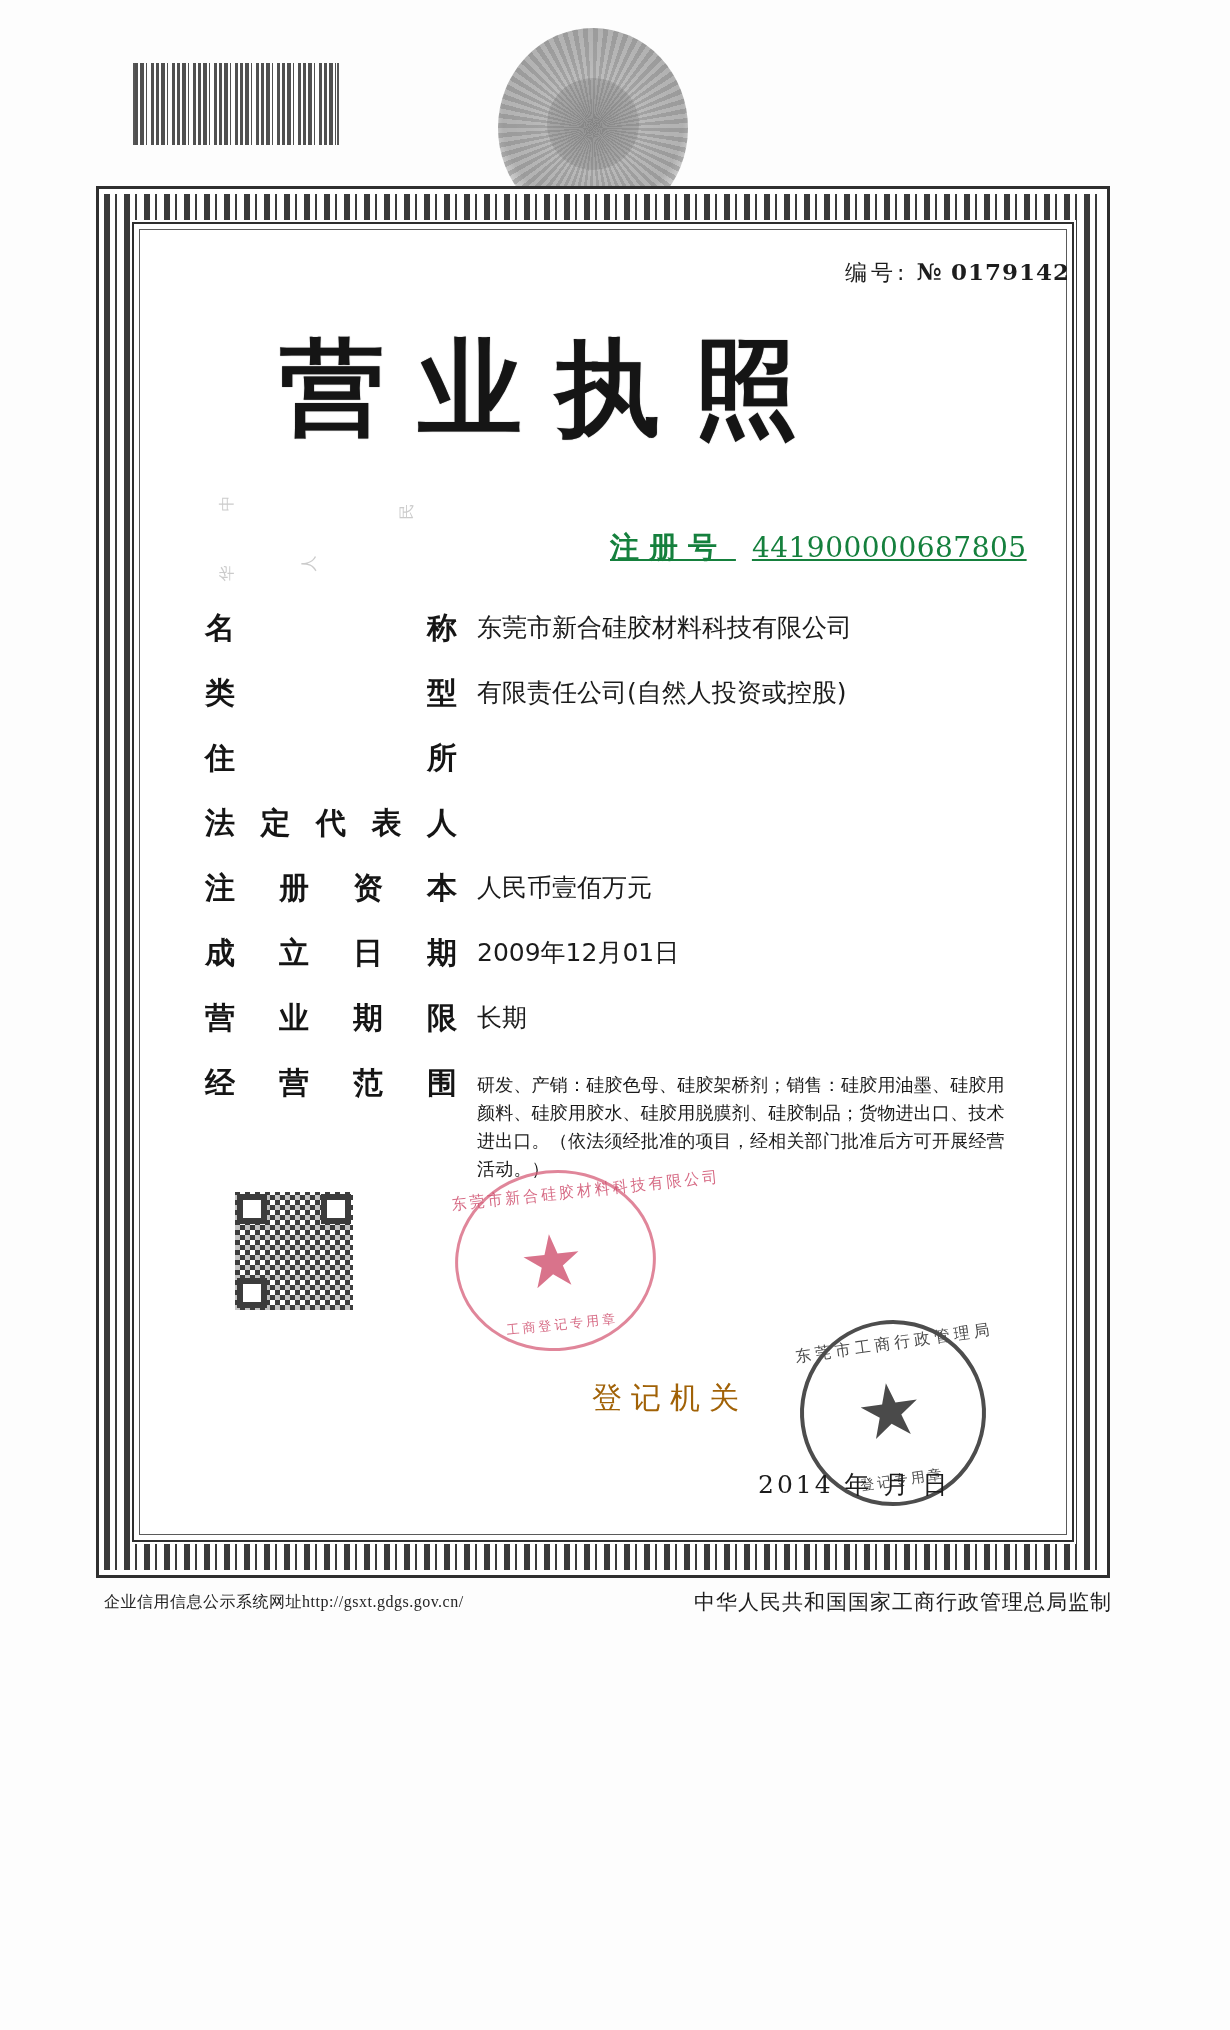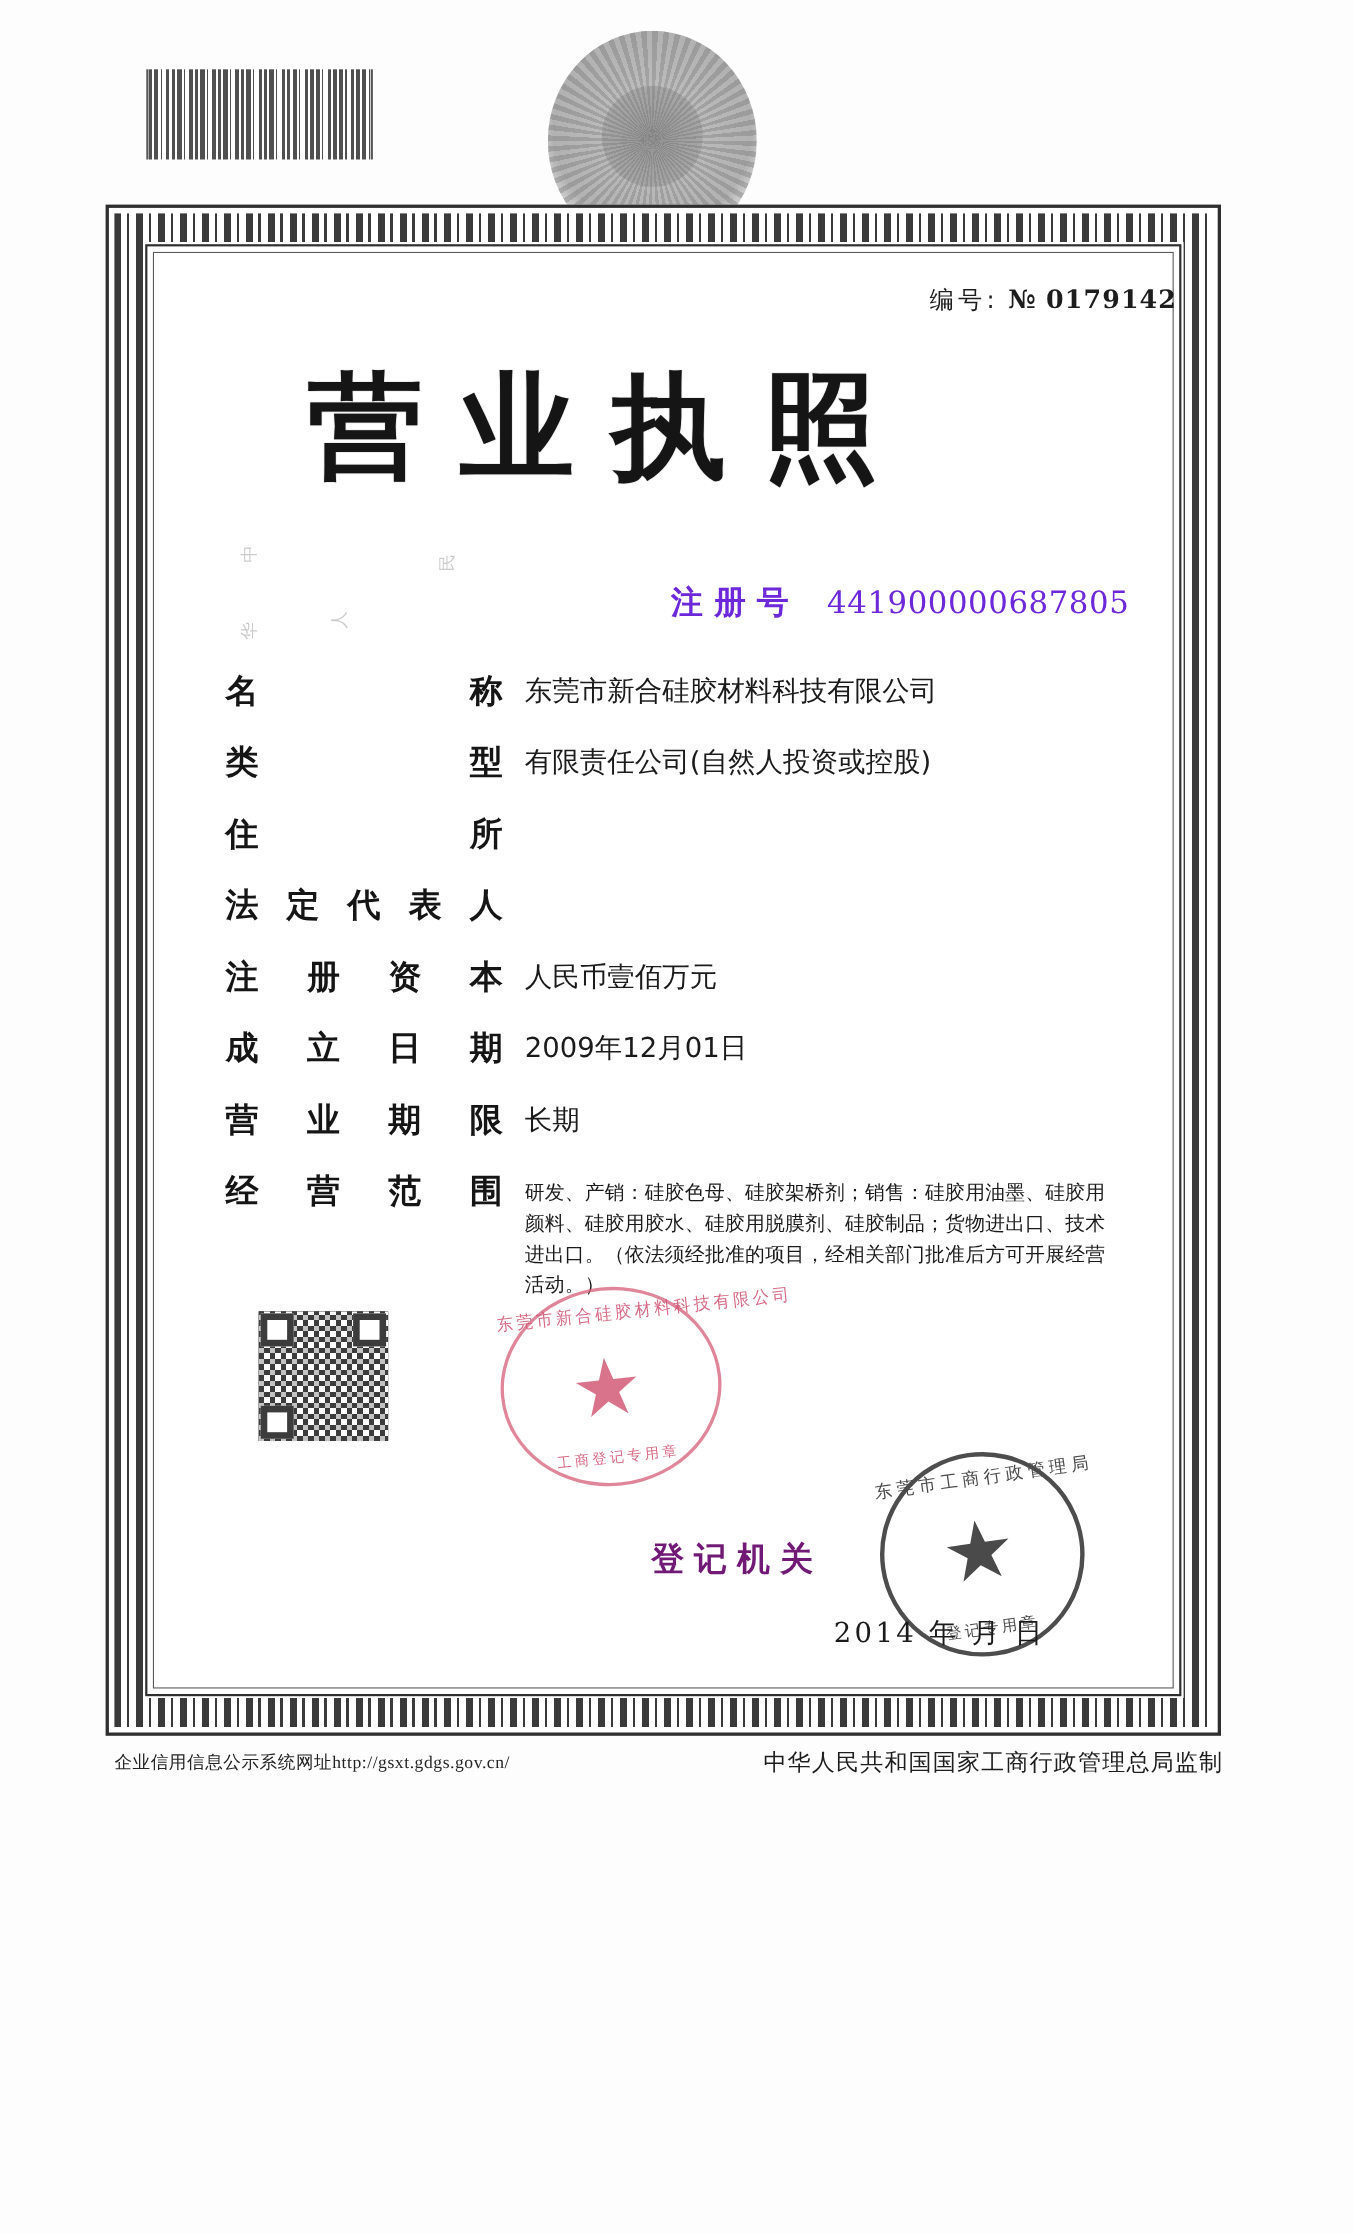--- a/index.html
+++ b/index.html
@@ -154,22 +154,23 @@
     color: #151515;
     text-shadow: 0 0 1px rgba(0,0,0,.6);
   }
 
   
   .regno {
     position: absolute;
     left: 610px;
     top: 528px;
     font-size: 28px;
-    color: #6d28d9;
+    color: #15803d;
     white-space: nowrap;
+    text-decoration: underline;
   }
   .regno .lbl {
     font-weight: bold;
     letter-spacing: 10px;
     font-size: 29px;
   }
   .regno .val {
     font-family: "DejaVu Serif", serif;
     font-size: 28px;
     letter-spacing: .5px;
@@ -276,24 +277,23 @@
   }
   .seal-company .arc-top { top: 12px; transform: scaleY(1.05); }
   .seal-company .arc-bottom { bottom: 14px; font-size: 13px; }
 
   
   .authority {
     position: absolute;
     left: 592px;
     top: 1378px;
     font-size: 30px;
-    font-weight: bold;
+    font-weight: normal;
     letter-spacing: 9px;
-    color: #701a75;
-    margin-top: 19px;
+    color: #a16207;
   }
   .seal-authority {
     position: absolute;
     left: 800px;
     top: 1320px;
     width: 178px;
     height: 178px;
     border-radius: 50%;
     border: 4px solid #2e2e2e;
     color: #2b2b2b;

